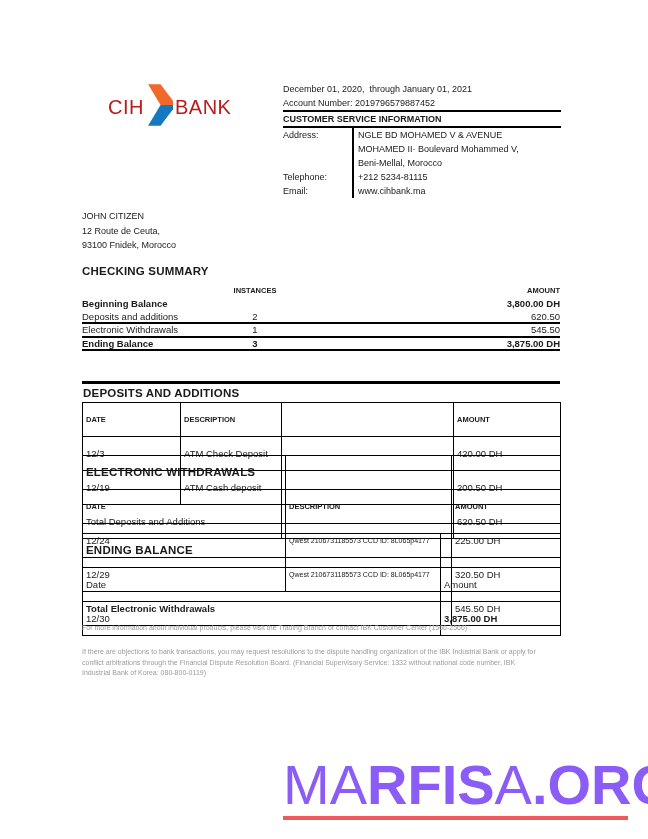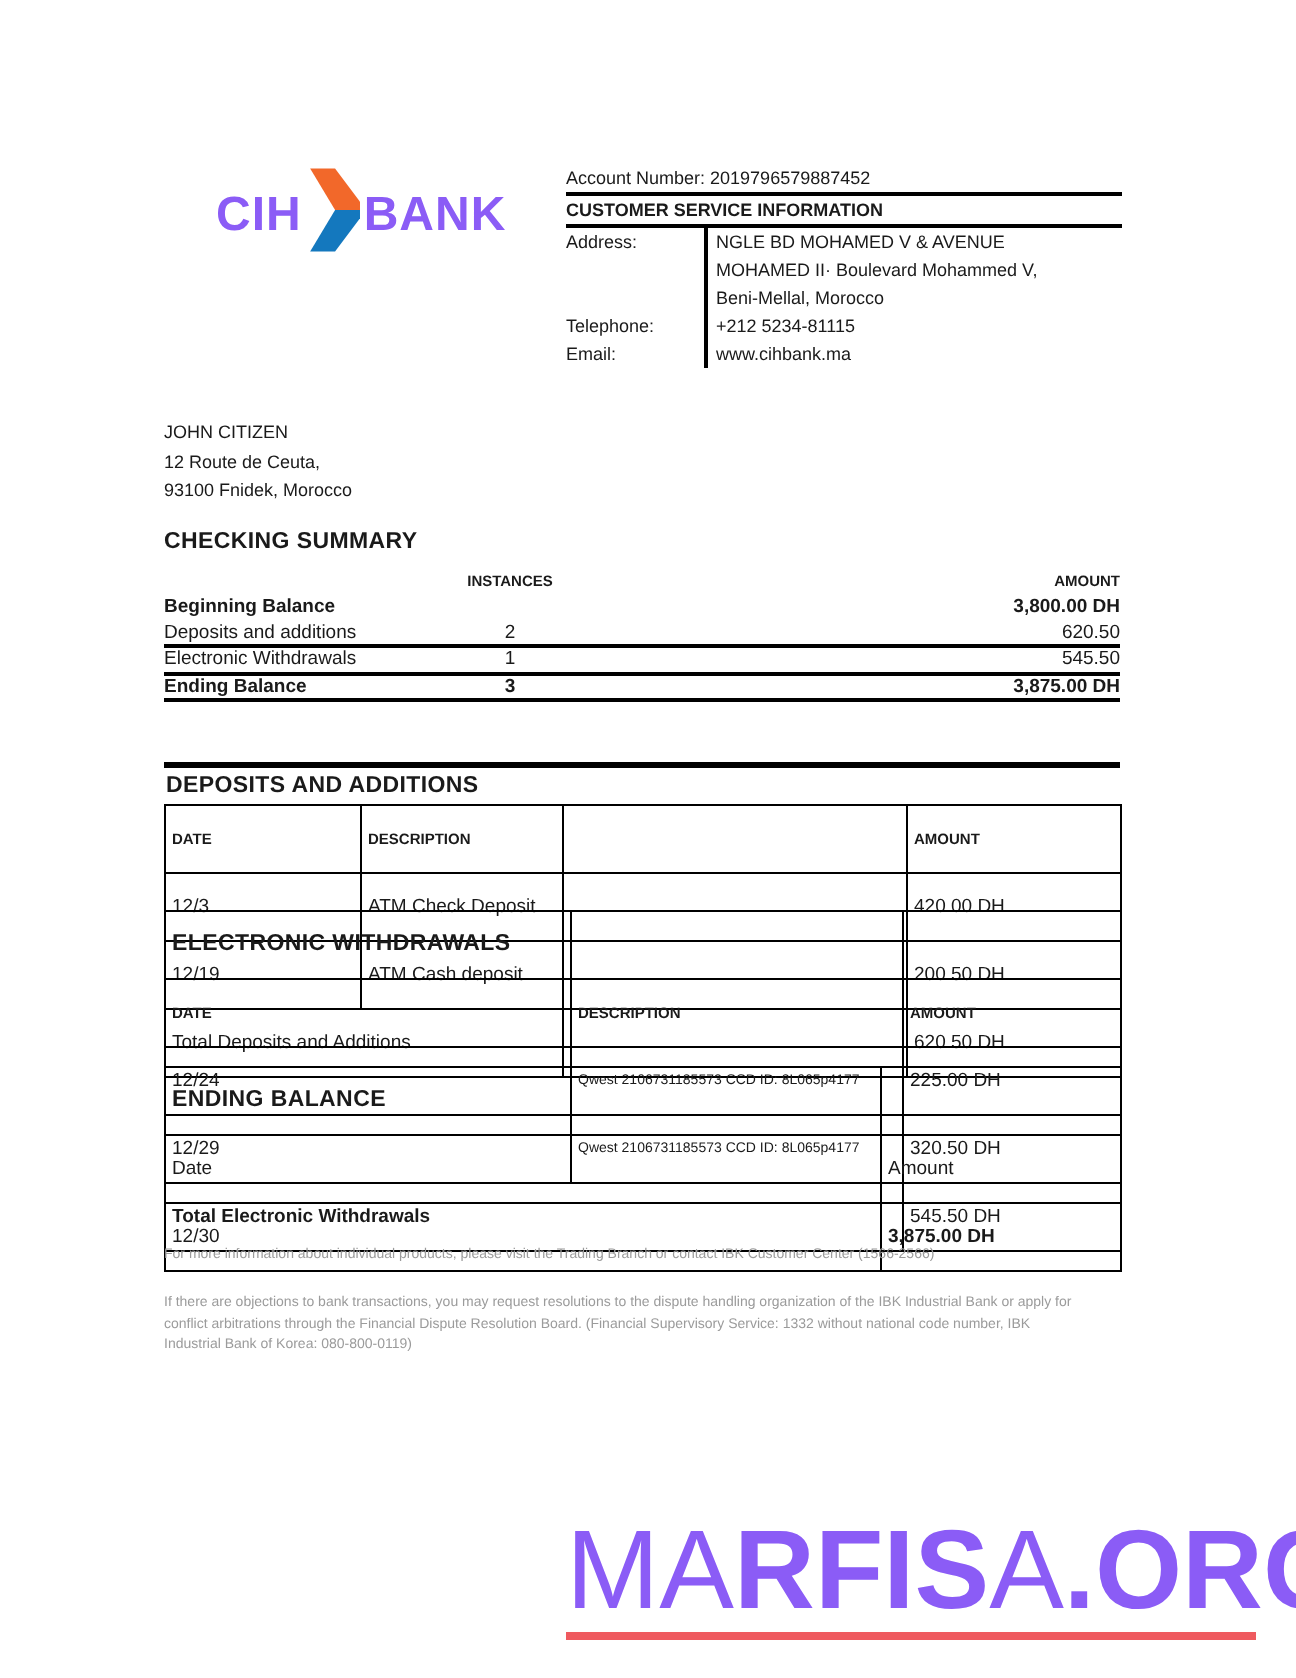--- a/index.html
+++ b/index.html
@@ -3,21 +3,21 @@
 <meta charset="utf-8">
 <style>
   * { margin:0; padding:0; box-sizing:border-box; }
   html,body { background:#ffffff; }
   .page {
     position:relative; width:648px; height:839px; background:#fff;
     font-family:"Liberation Sans", sans-serif; color:#1a1a1a; overflow:hidden;
   }
   
   .logo { position:absolute; left:108px; top:84px; display:flex; align-items:center; }
-  .logo-word { font-size:24px; font-weight:bold; color:#8b5cf6; letter-spacing:0.5px; }
+  .logo-word { font-size:20px; font-weight:normal; color:#b91c1c; letter-spacing:0.5px; }
   .logo-mark { margin:0 2px; }
   
   .hdr { position:absolute; left:283px; top:82px; width:278px; font-size:9px; }
   .hdr-line { height:14px; line-height:14px; white-space:pre; }
   .hdr-rule { border-top:2px solid #000; }
   .csi { font-weight:bold; }
   .info { display:grid; grid-template-columns:69px 209px; }
   .info-label { height:14px; line-height:14px; }
   .info-value { height:14px; line-height:14px; border-left:2px solid #000; padding-left:4px; }
   
@@ -63,20 +63,21 @@
     <span class="logo-mark">
       <svg width="27" height="42" viewBox="0 0 26 40">
         <polygon points="2,0 14,0 26,16 26,20 14,20" fill="#f2682a"></polygon>
         <polygon points="14,20 26,20 26,24 14,40 2,40" fill="#1478be"></polygon>
       </svg>
     </span>
     <span class="logo-word">BANK</span>
   </div>
 
   <div class="hdr">
+    <div class="hdr-line">December 01, 2020,  through January 01, 2021</div>
     <div class="hdr-line">Account Number: 2019796579887452</div>
     <div class="hdr-rule"></div>
     <div class="hdr-line csi">CUSTOMER SERVICE INFORMATION</div>
     <div class="hdr-rule"></div>
     <div class="info">
       <div class="info-label">Address:</div>
       <div class="info-value">NGLE BD MOHAMED V &amp; AVENUE</div>
       <div class="info-label"></div>
       <div class="info-value">MOHAMED II· Boulevard Mohammed V,</div>
       <div class="info-label"></div>

